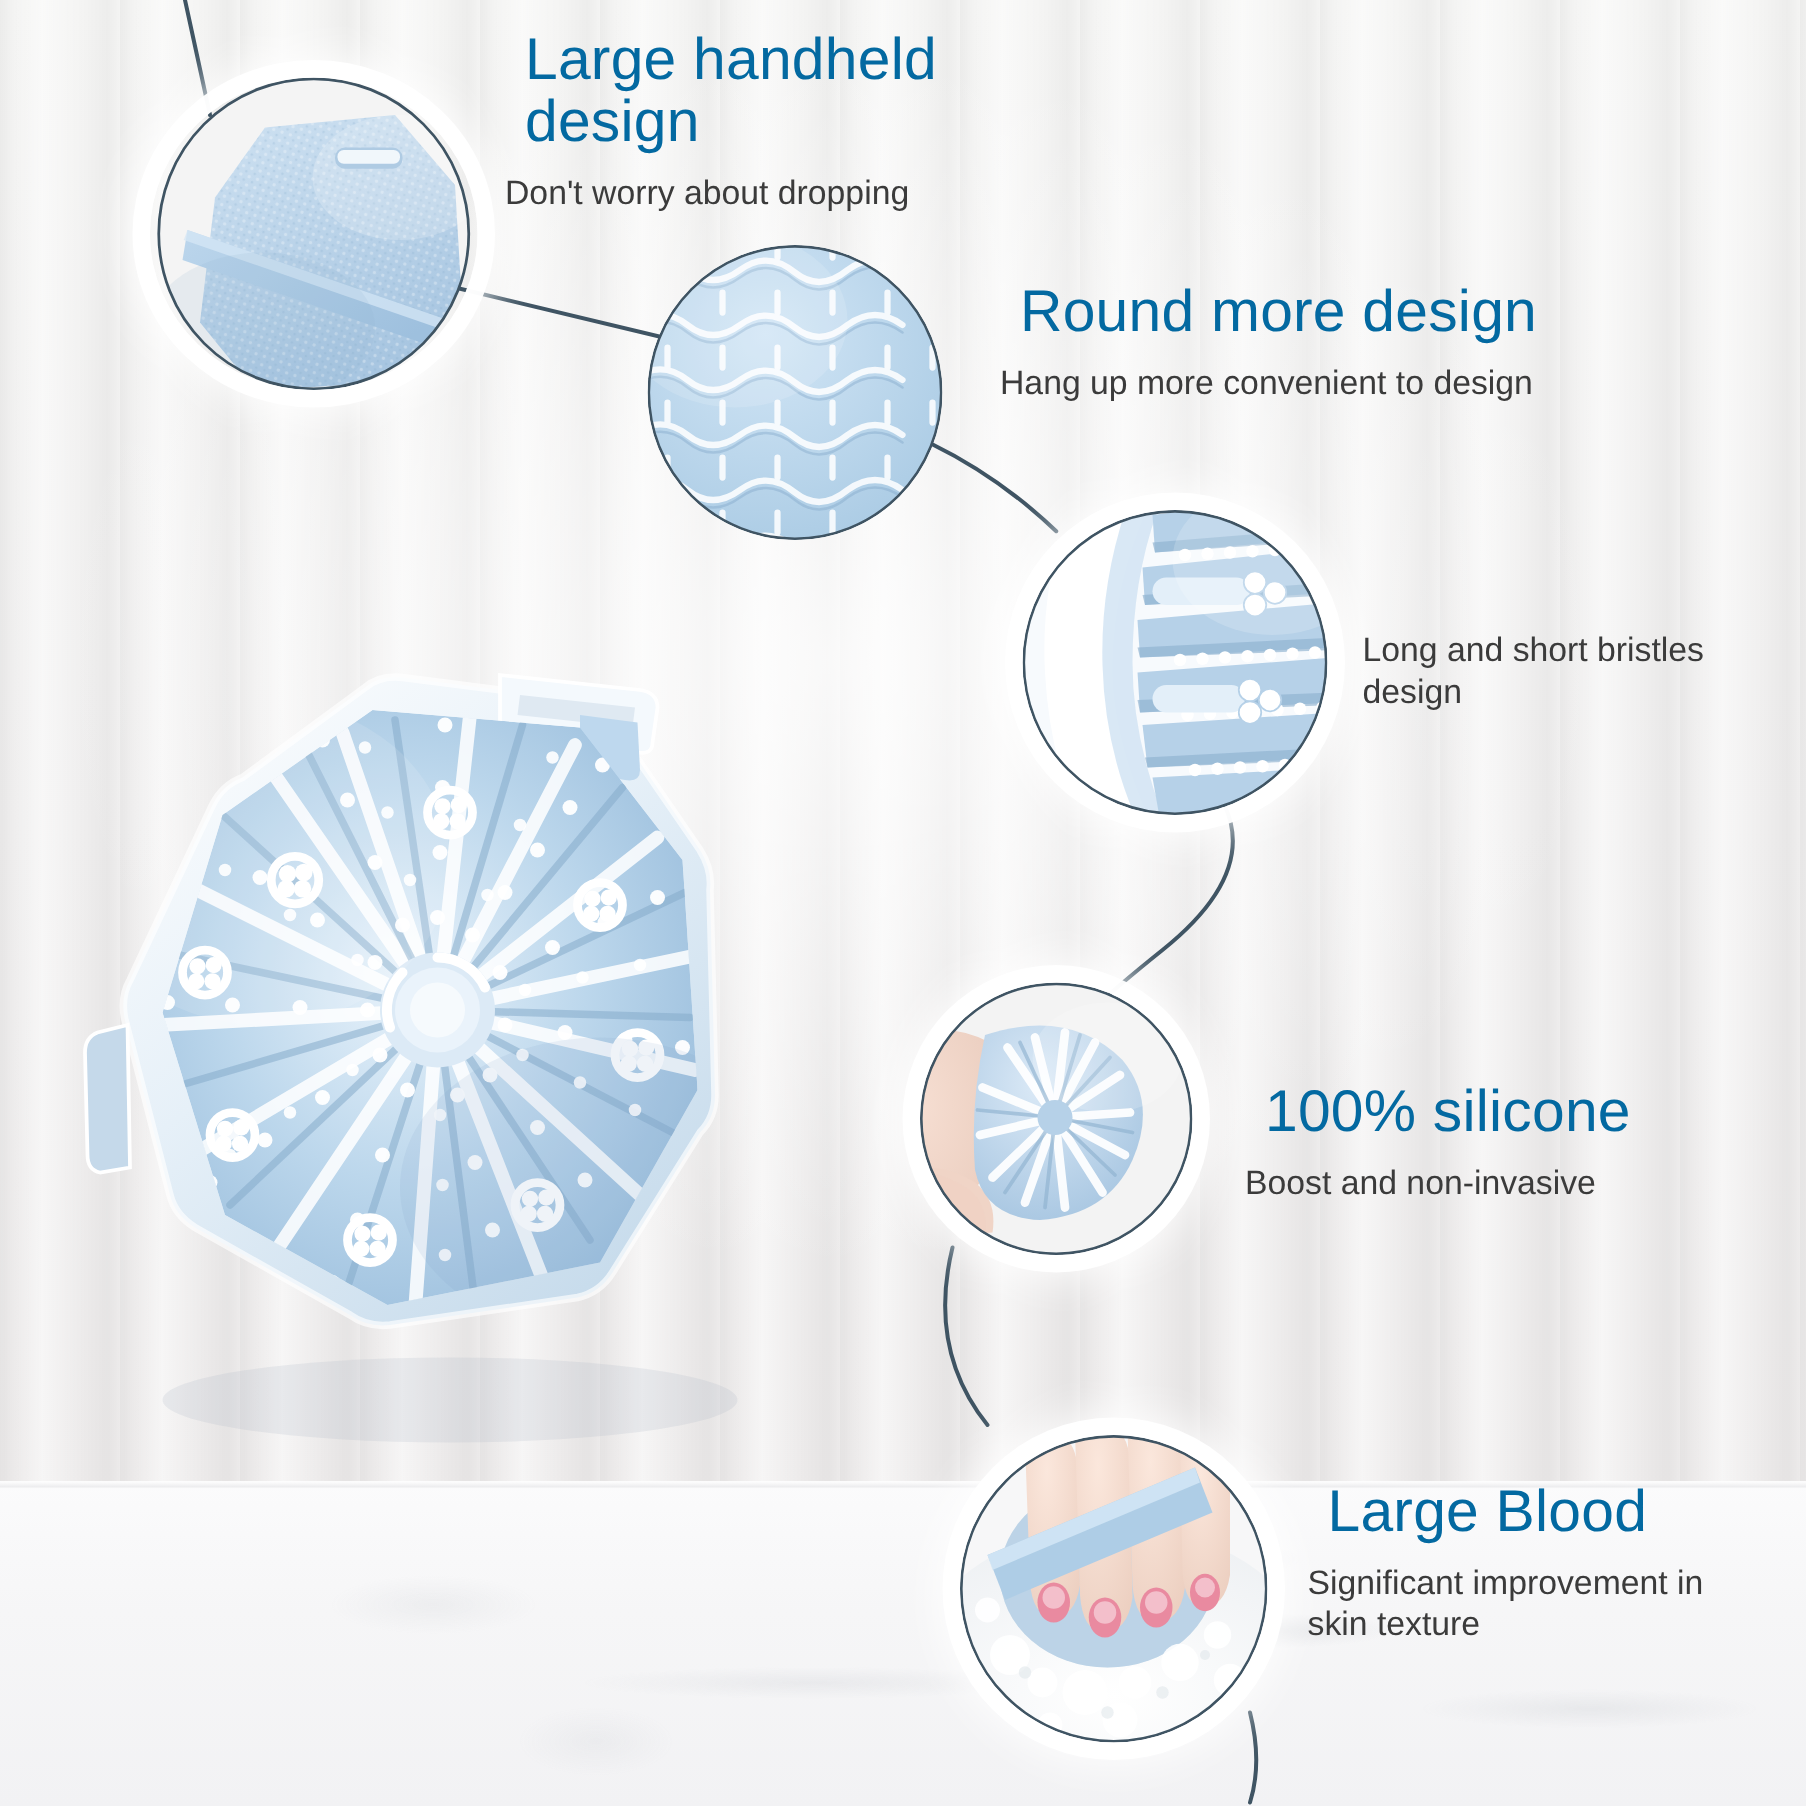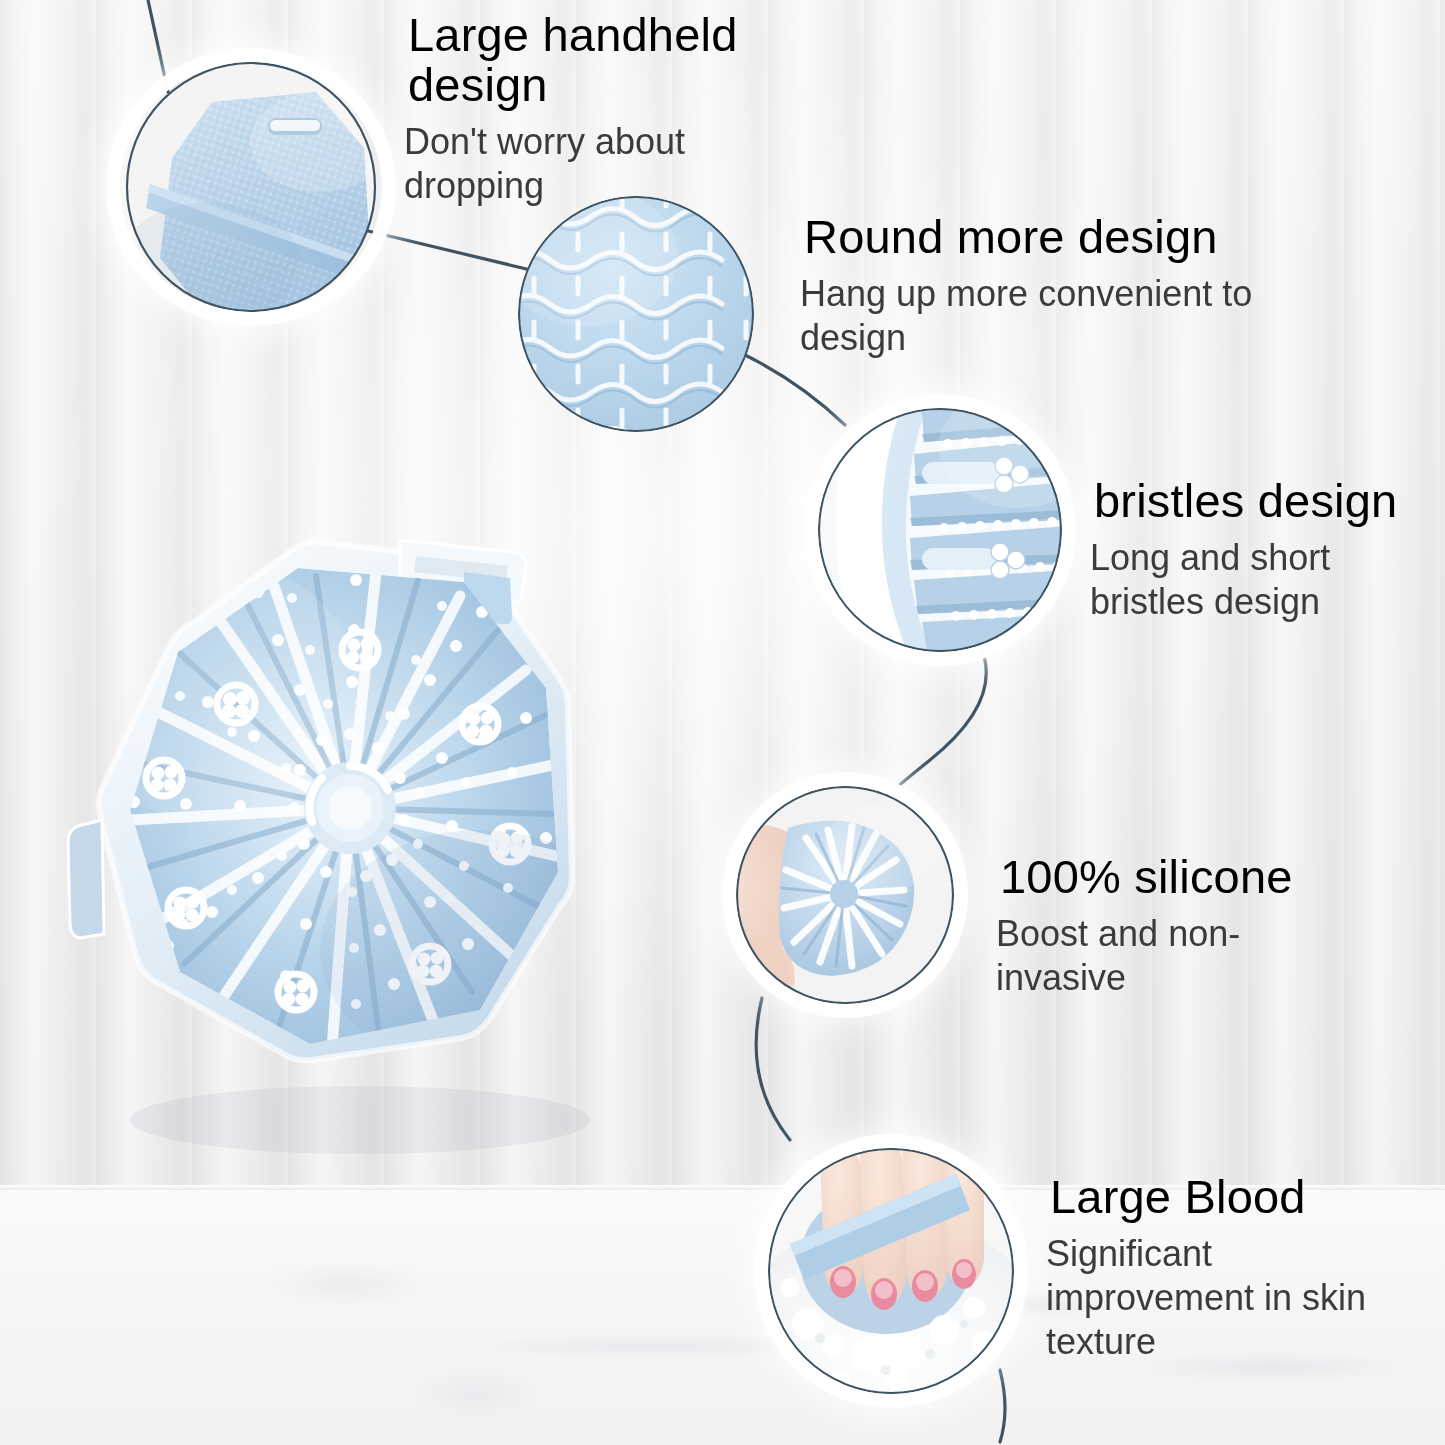--- a/index.html
+++ b/index.html
@@ -52,26 +52,26 @@
   
   .callout{position:absolute;border-radius:50%;overflow:hidden;}
   .halo{
     position:absolute;border-radius:50%;
     box-shadow:0 0 0 14px rgba(255,255,255,.95), 0 0 34px 18px rgba(255,255,255,.85);
   }
 
   
   .tblock{position:absolute;}
   .tblock h2{
-    margin:4px;font-weight:400;color:#000000;letter-spacing:.2px;
+    margin:16px;font-weight:400;color:#0369a1;letter-spacing:.2px;
     line-height:1.06;font-size:47px;
   }
   .tblock p{
     margin:10px 0 0 0;font-weight:400;color:#3b3b3b;
-    line-height:1.22;font-size:36px;
+    line-height:1.22;font-size:27px;
   }
   .t1{left:404px;top:6px;width:430px;}
   .t2{left:800px;top:208px;width:470px;}
   .t3{left:1090px;top:422px;width:330px;}
   .t4{left:996px;top:848px;width:330px;}
   .t5{left:1046px;top:1168px;width:350px;}
 
   
   .brush-wrap{position:absolute;left:60px;top:520px;width:620px;height:660px;}
 </style>
@@ -626,21 +626,20 @@
   </div>
 
   <div class="tblock t2">
     <h2>Round more design</h2>
     <p>Hang up more convenient to design</p>
   </div>
 
   <div class="tblock t3">
     <h2>
       <br>
-      <span>bristles design</span>
     </h2>
     <p>Long and short bristles design</p>
   </div>
 
   <div class="tblock t4">
     <h2>100% silicone</h2>
     <p>Boost and non-invasive</p>
   </div>
 
   <div class="tblock t5">

